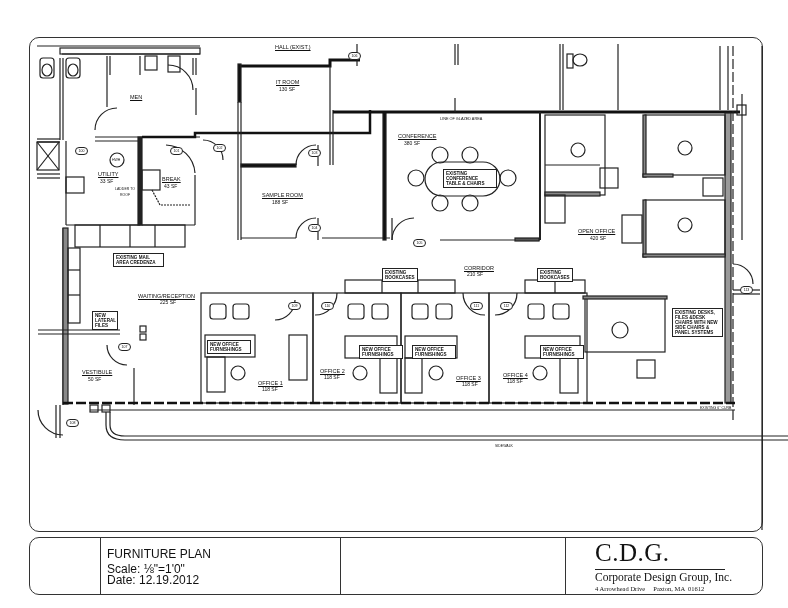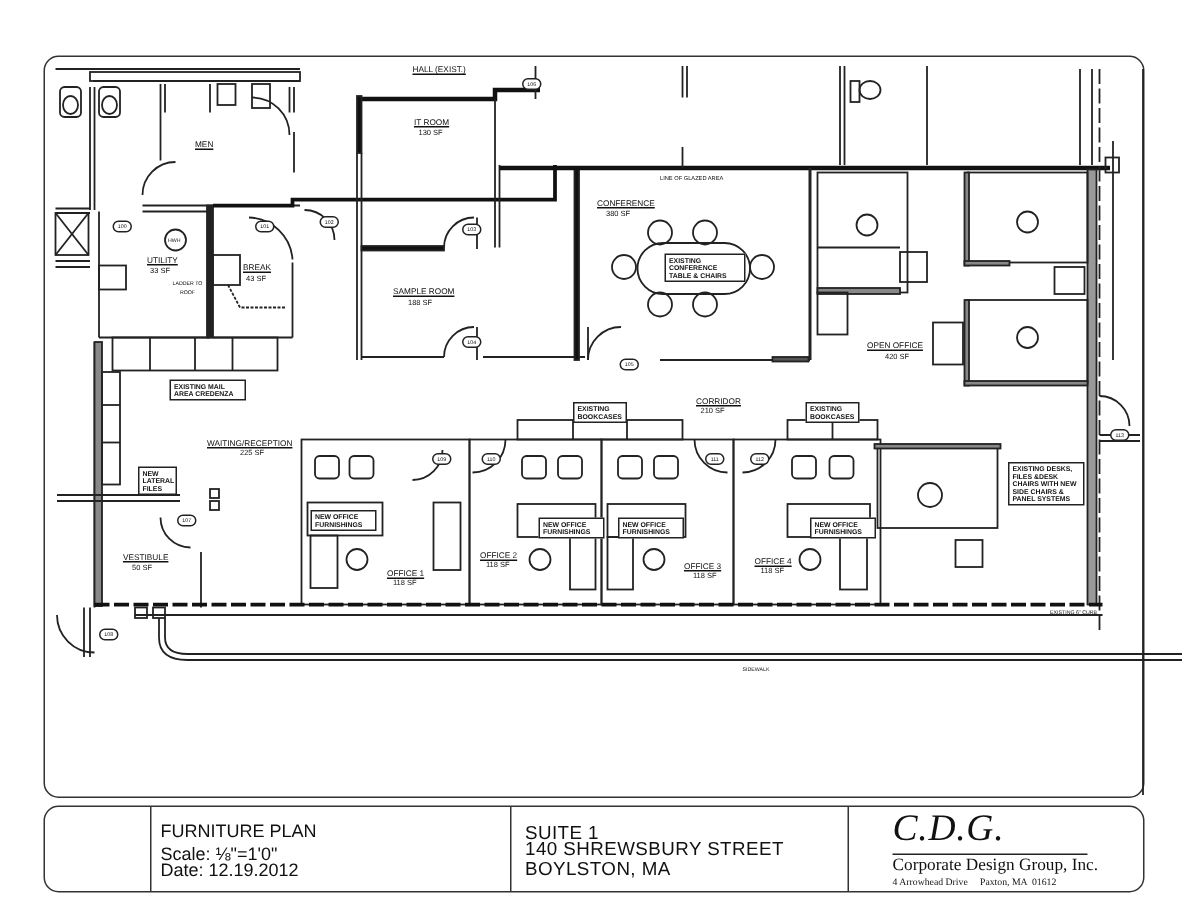--- a/index.html
+++ b/index.html
@@ -7,21 +7,21 @@
   .sheet{position:absolute;left:29px;top:37px;width:734px;height:495px;border:1.5px solid #333;border-radius:10px;box-sizing:border-box;}
   svg.plan{position:absolute;left:0;top:0;}
   .tb{position:absolute;left:29px;top:537px;width:734px;height:58px;border:1.5px solid #333;border-radius:10px;box-sizing:border-box;}
   .tb .cell{position:absolute;top:0;bottom:0;border-right:1.2px solid #333;}
   .sheetno{position:absolute;left:0;top:0;width:70px;height:100%;display:flex;align-items:center;justify-content:center;font-size:19px;letter-spacing:0.5px;}
   .titleblk{position:absolute;left:70px;width:240px;top:0;height:100%;}
   .titleblk div{position:absolute;left:7px;font-size:12px;line-height:13px;}
   .addr{position:absolute;left:310px;width:225px;top:0;height:100%;}
   .addr div{position:absolute;left:10px;font-size:12.5px;line-height:13px;letter-spacing:0.3px;}
   .firm{position:absolute;left:535px;right:0;top:0;height:100%;}
-  .firm .logo{position:absolute;left:30px;top:1px;font-family:"Liberation Serif",serif;font-size:25px;letter-spacing:0.5px;font-style:italic;}
+  .firm .logo{position:absolute;left:30px;top:1px;font-family:"Liberation Serif",serif;font-size:25px;letter-spacing:0.5px;}
   .firm .rule{position:absolute;left:30px;top:31px;width:130px;border-top:1px solid #222;}
   .firm .name{position:absolute;left:30px;top:33px;font-family:"Liberation Serif",serif;font-size:11.5px;}
   .firm .sub{position:absolute;left:30px;top:47px;font-family:"Liberation Serif",serif;font-size:6.5px;white-space:pre;}
   .lbl{position:absolute;font-size:5px;text-align:center;line-height:5.5px;white-space:nowrap;}
   .lbl.u{text-decoration:underline;font-size:5.5px;}
   .note{position:absolute;border:1px solid #222;background:#fff;font-size:4.6px;line-height:5px;padding:1px 2px;font-weight:bold;}
   .tag{position:absolute;border:0.8px solid #222;border-radius:4px;width:11px;height:6px;font-size:3.5px;line-height:6px;text-align:center;background:#fff;}
 </style>
 </head>
 <body>
@@ -286,25 +286,20 @@
 <div class="tag" style="left:740px;top:286px;">113</div>
 
 <div class="tb">
   <div class="cell" style="left:70px;"></div>
   <div class="titleblk">
     <div style="top:10px;">FURNITURE PLAN</div>
     <div style="top:25px;">Scale: ⅛"=1'0"</div>
     <div style="top:36px;">Date:  12.19.2012</div>
   </div>
   <div class="cell" style="left:310px;"></div>
-  <div class="addr">
-    <div style="top:11px;">SUITE 1</div>
-    <div style="top:22px;">140 SHREWSBURY STREET</div>
-    <div style="top:35px;">BOYLSTON, MA</div>
-  </div>
   <div class="cell" style="left:535px;"></div>
   <div class="firm">
     <div class="logo">C.D.G.</div>
     <div class="rule"></div>
     <div class="name">Corporate Design Group, Inc.</div>
     <div class="sub">4 Arrowhead Drive     Paxton, MA  01612</div>
   </div>
 </div>
 
 </body></html>

